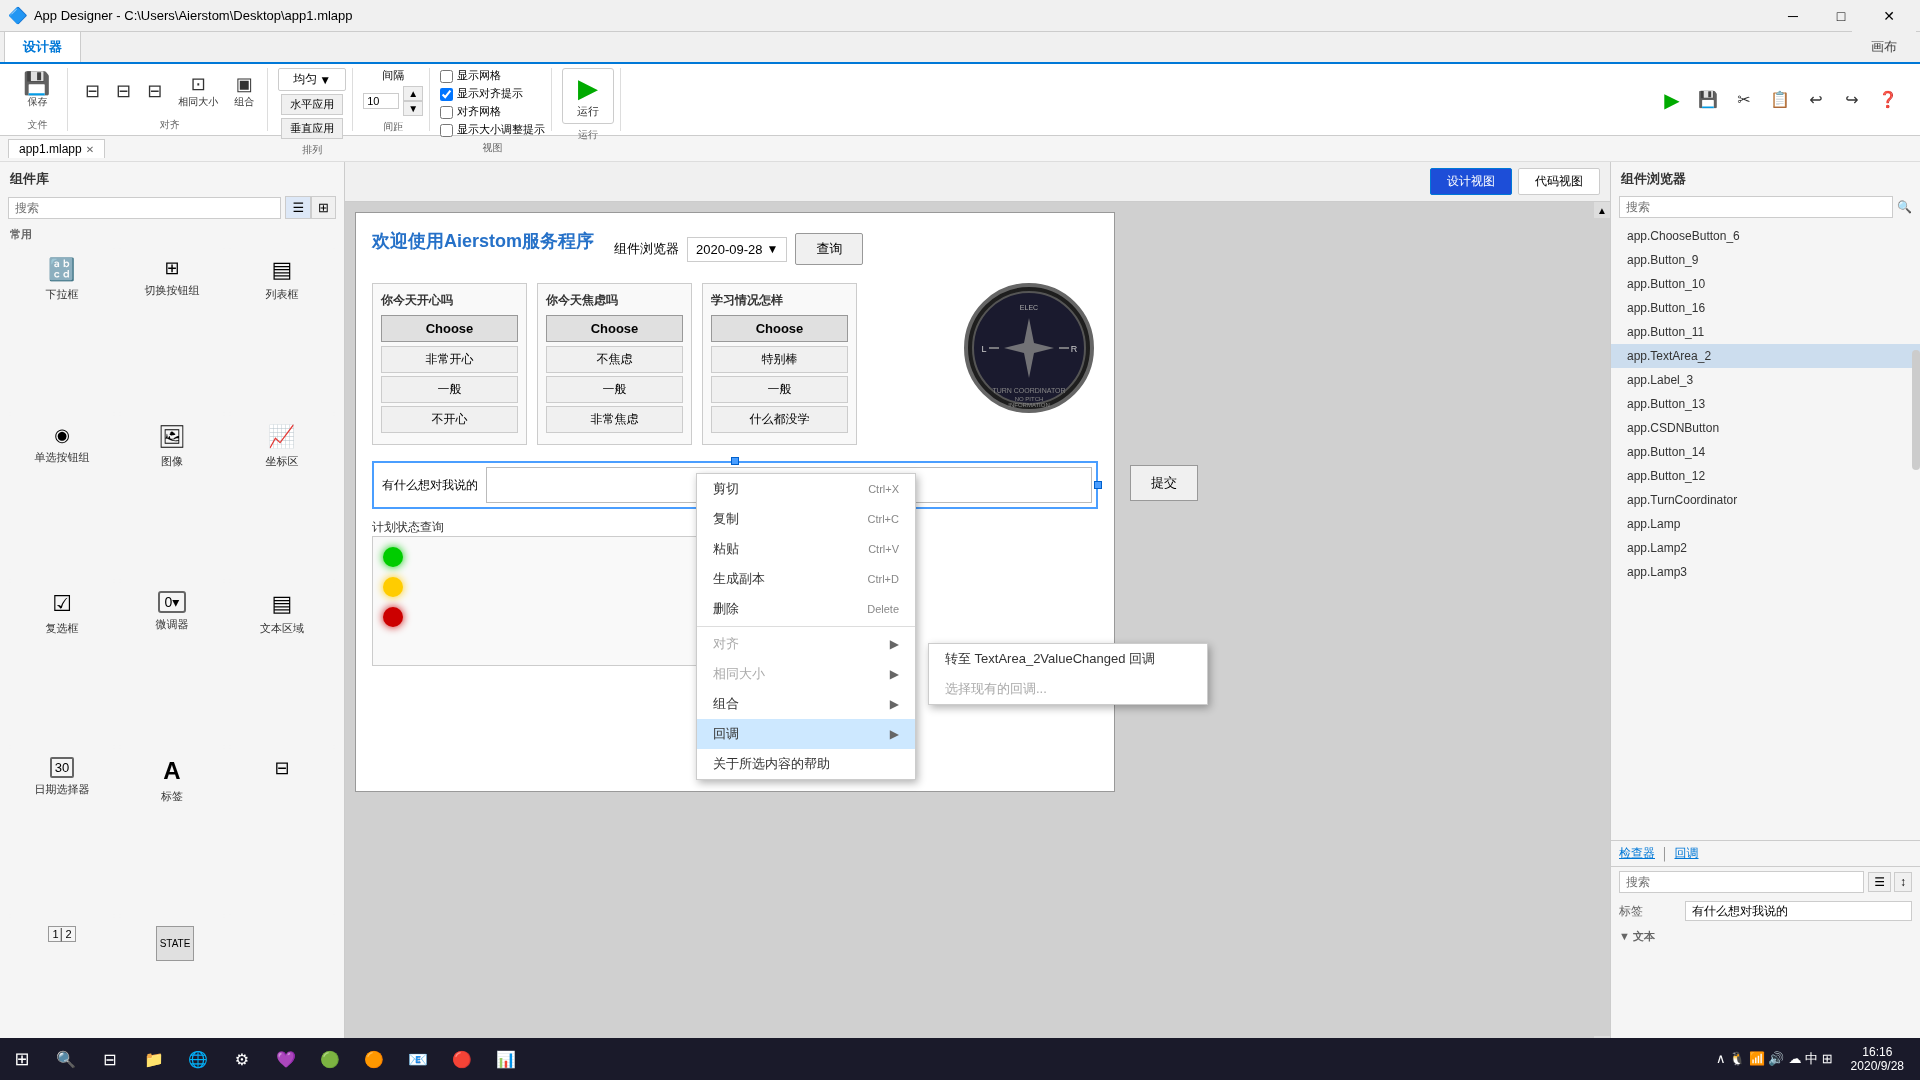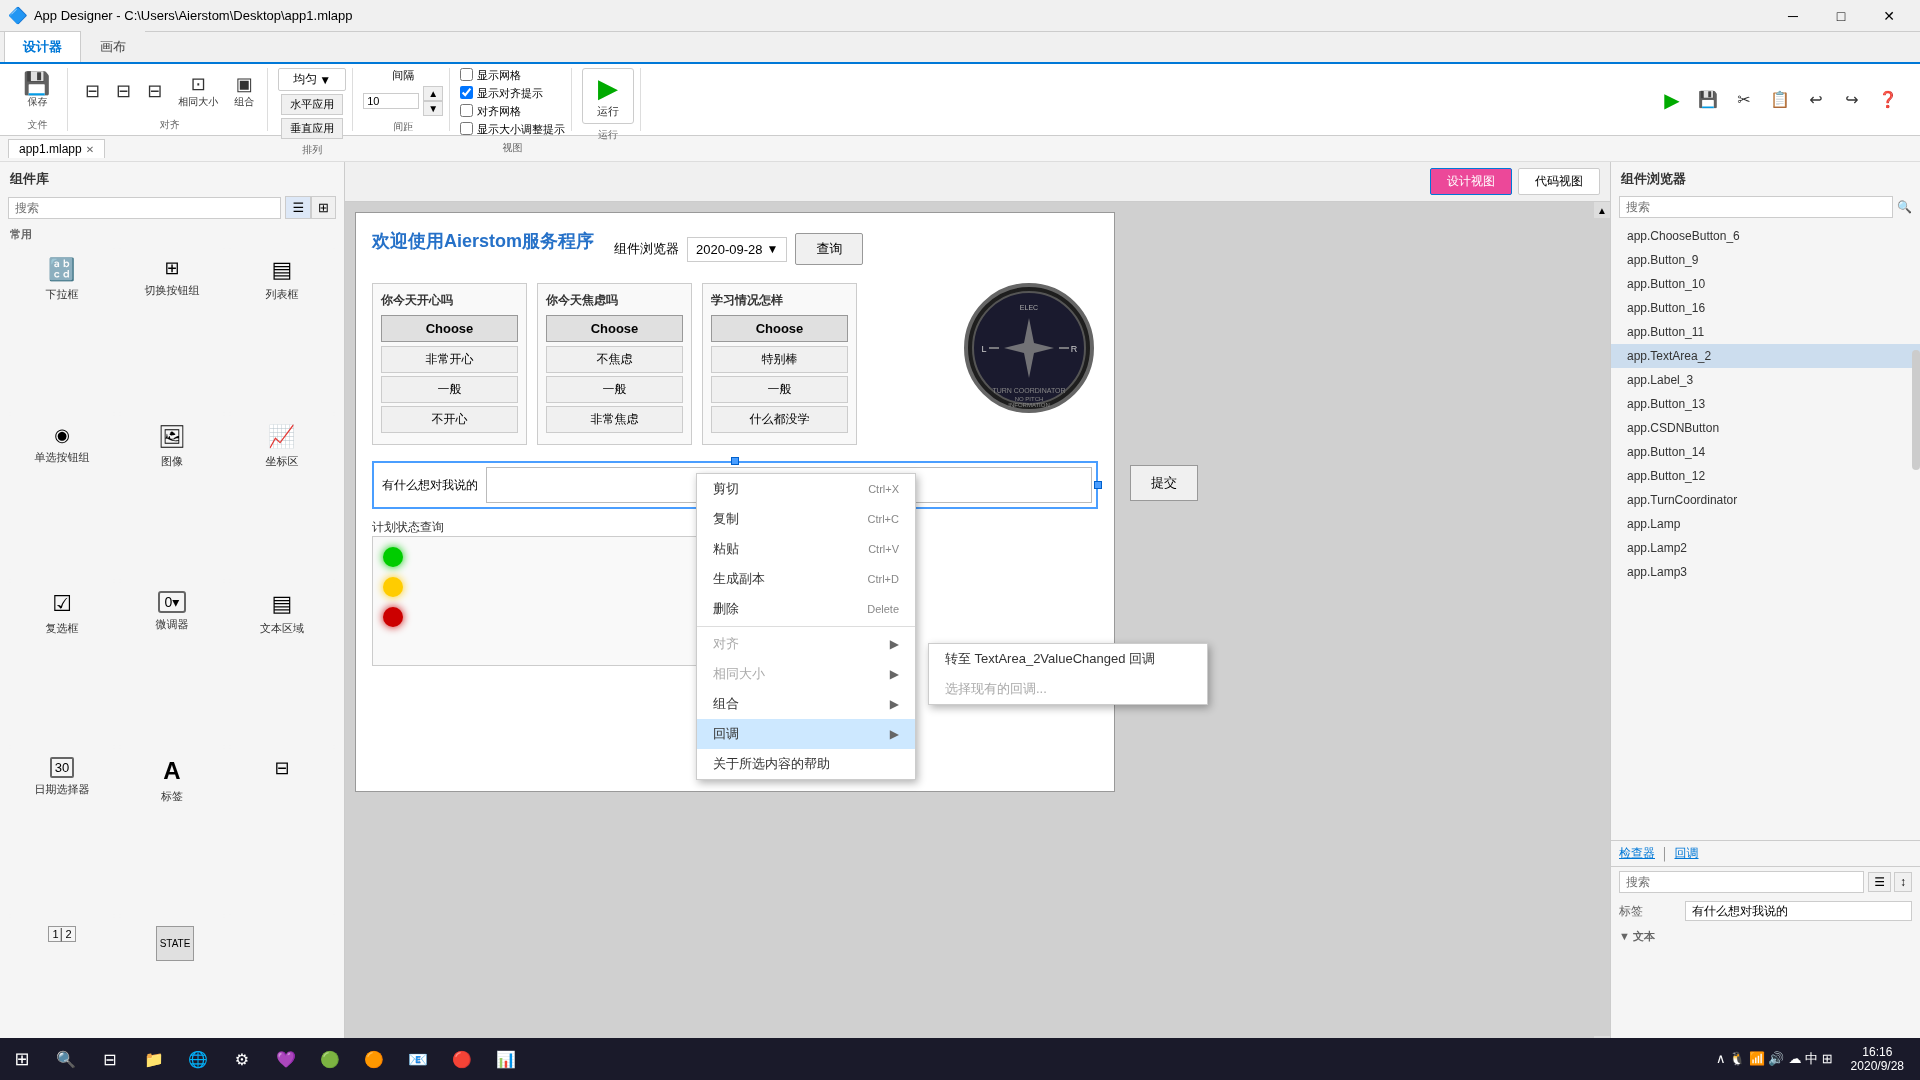--- a/index.html
+++ b/index.html
@@ -26,20 +26,21 @@
     }
 
     
     .tab-row {
       background: #f0f0f0;
       height: 32px;
       display: flex;
       align-items: flex-end;
       padding: 0 4px;
       border-bottom: 2px solid #0078d7;
+      justify-content: space-between;
     }
     .ribbon-tab {
       padding: 6px 18px;
       cursor: pointer;
       font-size: 13px;
       border: 1px solid transparent;
       border-bottom: none;
       background: #f0f0f0;
       color: #444;
     }
@@ -128,31 +129,31 @@
     
     .view-options {
       display: flex;
       flex-direction: column;
       justify-content: center;
       gap: 3px;
       font-size: 11px;
     }
     .view-options label {
       display: flex;
-      align-items: flex-start;
+      align-items: flex-end;
       gap: 4px;
       cursor: pointer;
     }
     .dist-row {
       display: flex;
       align-items: center;
       gap: 4px;
     }
     .dist-input {
-      width: 56px;
+      width: 36px;
       border: 1px solid #ccc;
       padding: 1px 3px;
       font-size: 11px;
     }
     .dist-btn {
       background: #f0f0f0;
       border: 1px solid #ccc;
       cursor: pointer;
       font-size: 10px;
       padding: 1px 4px;
@@ -278,21 +279,21 @@
     }
     .design-view-btn {
       padding: 4px 16px;
       border: 1px solid #ccc;
       background: #fff;
       cursor: pointer;
       font-size: 12px;
       border-radius: 2px;
     }
     .design-view-btn.active {
-      background: #ec4899;
+      background: #1d4ed8;
       color: #fff;
       border-color: #0078d7;
     }
 
     .canvas-scroll {
       flex: 1;
       overflow: auto;
       position: relative;
       background: #d0d0d0;
     }

